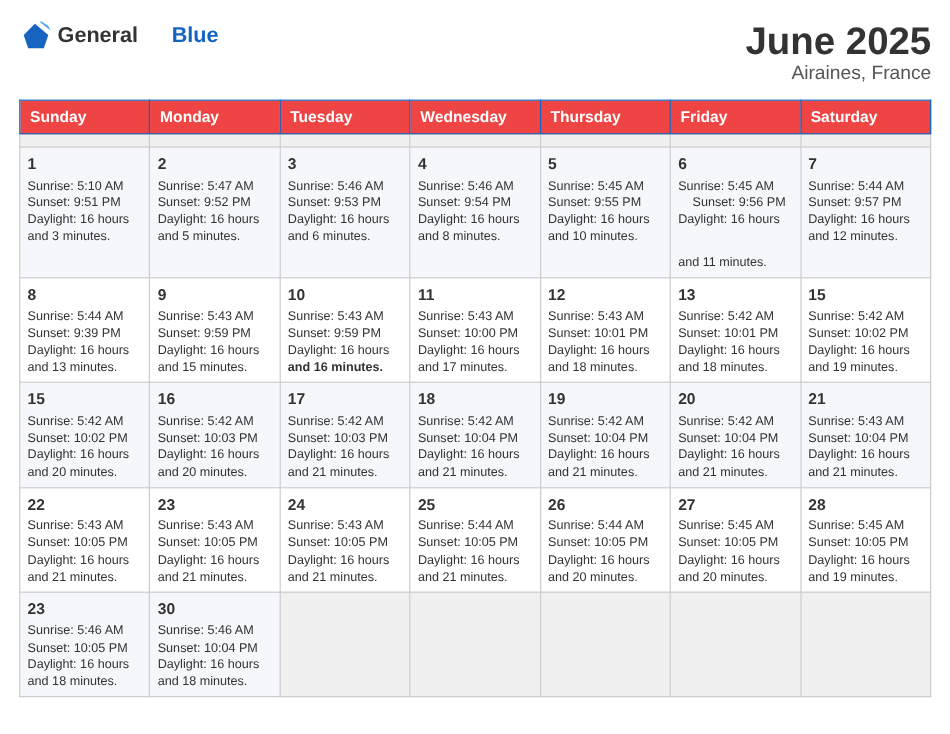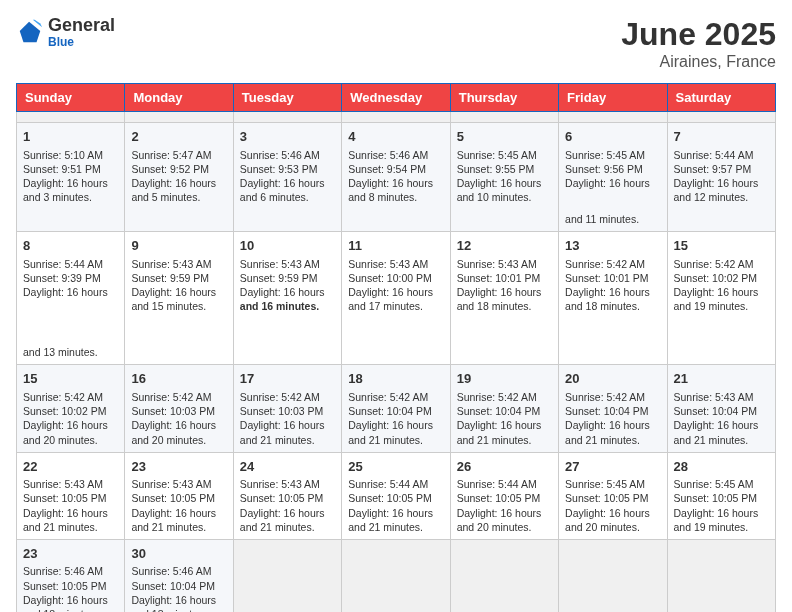--- a/index.html
+++ b/index.html
@@ -16,32 +16,33 @@
       align-items: flex-start;
       margin-bottom: 12px;
     }
     .logo {
       display: flex;
       align-items: center;
       gap: 4px;
     }
     .logo-text {
       display: flex;
-      flex-direction: column;
+      flex-direction: row;
       line-height: 1.1;
     }
     .logo-general {
       font-size: 18px;
       font-weight: bold;
       color: #333;
     }
     .logo-blue {
-      font-size: 12px;
+      font-size: 18px;
       font-weight: bold;
       color: #1565c0;
+      margin-left: 28px;
     }
     .logo-icon {
       width: 28px;
       height: 28px;
     }
     .title-block {
       text-align: right;
     }
     .title-block h1 {
       font-size: 32px;
@@ -165,39 +166,39 @@
         <td>
           <span class="day-num">5</span>
           <span style="display: block;">Sunrise: 5:45 AM</span>
           <span style="display: block;">Sunset: 9:55 PM</span>
           <span style="display: block;">Daylight: 16 hours</span>
           <span style="display: block;">and 10 minutes.</span>
         </td>
         <td>
           <span class="day-num">6</span>
           <span style="display: block;">Sunrise: 5:45 AM</span>
-          <span style="display: block;">Sunset: 9:56 PM</span>
+          <span style="display: block; margin-left: 12px;">Sunset: 9:56 PM</span>
           <span style="display: block;">Daylight: 16 hours</span>
           <span style="display: block; margin-top: 22px;">and 11 minutes.</span>
         </td>
         <td>
           <span class="day-num">7</span>
           <span style="display: block;">Sunrise: 5:44 AM</span>
           <span style="display: block;">Sunset: 9:57 PM</span>
           <span style="display: block;">Daylight: 16 hours</span>
           <span style="display: block;">and 12 minutes.</span>
         </td>
       </tr>
       <tr>
         <td>
           <span class="day-num">8</span>
           <span style="display: block;">Sunrise: 5:44 AM</span>
           <span style="display: block;">Sunset: 9:39 PM</span>
           <span style="display: block;">Daylight: 16 hours</span>
-          <span style="display: block; margin-top: 46px;">and 13 minutes.</span>
+          <span style="display: block;">and 13 minutes.</span>
         </td>
         <td>
           <span class="day-num">9</span>
           <span style="display: block;">Sunrise: 5:43 AM</span>
           <span style="display: block;">Sunset: 9:59 PM</span>
           <span style="display: block;">Daylight: 16 hours</span>
           <span style="display: block;">and 15 minutes.</span>
         </td>
         <td>
           <span class="day-num">10</span>

